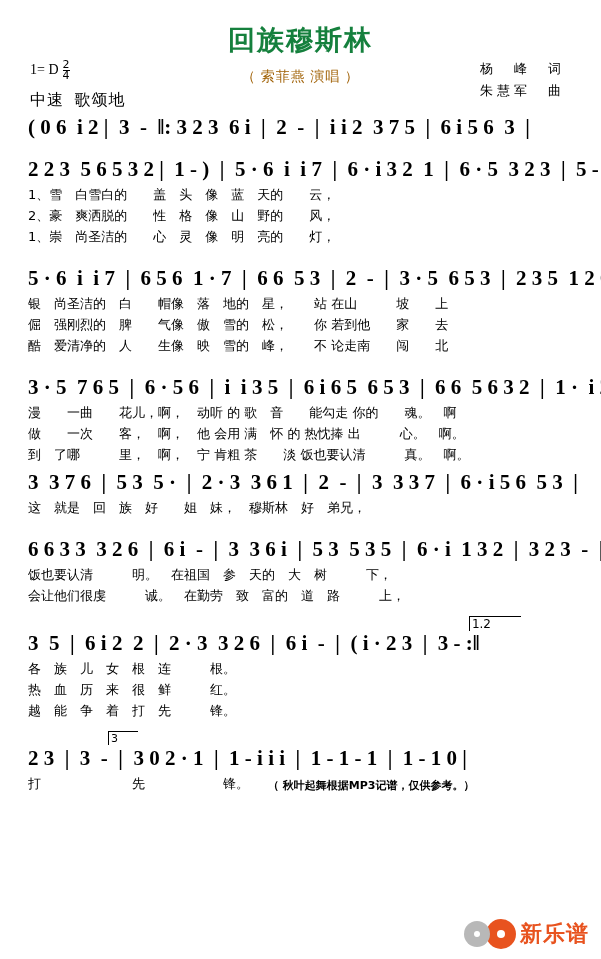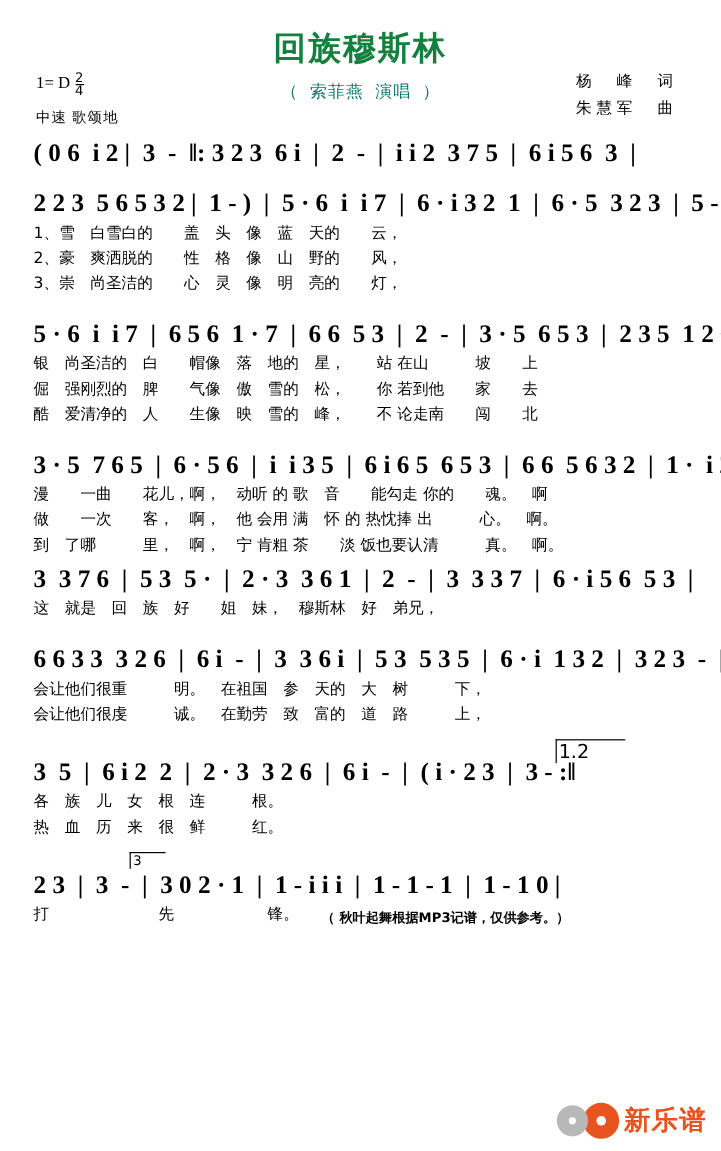--- a/index.html
+++ b/index.html
@@ -26,23 +26,23 @@
     font-family: "DejaVu Sans", sans-serif;
     font-weight: bold;
     font-size: 27px;
     color: #15803d;
     letter-spacing: 2px;
     margin: 0;
     padding-top: 22px;
   }
   .singer {
     text-align: center;
-    font-family: Liberation Mono, monospace;
+    font-family: Liberation Serif, serif;
     font-size: 14px;
-    color: #0f766e;
+    color: #a16207;
     margin-top: 10px;
     letter-spacing: 1px;
   }
   .credits {
     position: absolute;
     right: 36px;
     top: 58px;
     font-family: "DejaVu Sans", sans-serif;
     font-size: 13px;
     line-height: 22px;
@@ -69,22 +69,22 @@
     margin-left: 4px;
     font-size: 11px;
     line-height: 10px;
     text-align: center;
     position: relative;
     top: -2px;
   }
   .meter .num { display: block; }
   .meter .den { display: block; border-top: 1px solid #000; }
   .tempo {
-    font-family: Liberation Serif, serif;
-    font-size: 12px;
+    font-family: Liberation Mono, monospace;
+    font-size: 16px;
     margin-top: 7px;
     letter-spacing: 1px;
   }
   
   .system {
     position: relative;
     margin: 0 28px;
   }
   .notes {
     font-family: "Liberation Serif", serif;
@@ -175,21 +175,21 @@
   <div class="system" style="margin-top:26px;">
 
     <div class="sysrow">
       <div class="notes">( 0 6  i 2 |  3  -  ‖: 3 2 3  6 i  |  2  -  |  i i 2  3 7 5  |  6 i 5 6  3  |</div>
     </div>
 
     <div class="sysrow" style="margin-top:12px;">
       <div class="notes">2 2 3  5 6 5 3 2 |  1 - )  |  5 · 6  i  i 7  |  6 · i 3 2  1  |  6 · 5  3 2 3  |  5 -  |</div>
       <div class="lyricline">1、雪　白雪白的　　盖　头　像　蓝　天的　　云，</div>
       <div class="lyricline">2、豪　爽洒脱的　　性　格　像　山　野的　　风，</div>
-      <div class="lyricline">3、崇　尚圣洁的　　心　灵　像　明　亮的　　灯，</div>
+      <div class="lyricline">1、崇　尚圣洁的　　心　灵　像　明　亮的　　灯，</div>
     </div>
 
     <div class="sysrow" style="margin-top:16px;">
       <div class="notes">5 · 6  i  i 7  |  6 5 6  1 · 7  |  6 6  5 3  |  2  -  |  3 · 5  6 5 3  |  2 3 5  1 2 6  |</div>
       <div class="lyricline">银　尚圣洁的　白　　帽像　落　地的　星，　　站 在山　　　坡　　上</div>
       <div class="lyricline">倔　强刚烈的　脾　　气像　傲　雪的　松，　　你 若到他　　家　　去</div>
       <div class="lyricline">酷　爱清净的　人　　生像　映　雪的　峰，　　不 论走南　　闯　　北</div>
     </div>
 
     <div class="sysrow" style="margin-top:16px;">
@@ -199,29 +199,30 @@
       <div class="lyricline">到　了哪　　　里，　啊，　宁 肯粗 茶　　淡 饭也要认清　　　真。　啊。</div>
     </div>
 
     <div class="sysrow" style="">
       <div class="notes">3  3 7 6  |  5 3  5 ·  |  2 · 3  3 6 1  |  2  -  |  3  3 3 7  |  6 · i 5 6  5 3  |</div>
       <div class="lyricline">这　就是　回　族　好　　姐　妹，　穆斯林　好　弟兄，</div>
     </div>
 
     <div class="sysrow" style="margin-top:16px;">
       <div class="notes">6 6 3 3  3 2 6  |  6 i  -  |  3  3 6 i  |  5 3  5 3 5  |  6 · i  1 3 2  |  3 2 3  -  |</div>
-      <div class="lyricline">会让他们很重　　　明。　在祖国　参　天的　大　树　　　下，</div>
+      <div class="lyricline">饭也要认清　　　明。　在祖国　参　天的　大　树　　　下，</div>
       <div class="lyricline">会让他们很虔　　　诚。　在勤劳　致　富的　道　路　　　上，</div>
     </div>
 
     <div class="sysrow" style="margin-top:22px;position:relative;">
-      <div style="position:absolute;right:52px;top:-12px;font-size:16px;font-family:'DejaVu Sans',sans-serif;border-top:1px solid #000;border-left:1px solid #000;padding:0 30px 0 2px;">1.2</div>
+      <div style="position:absolute;right:52px;top:-12px;font-size:12px;font-family:'DejaVu Sans',sans-serif;border-top:1px solid #000;border-left:1px solid #000;padding:0 30px 0 2px;">1.2</div>
       <div class="notes">3  5  |  6 i 2  2  |  2 · 3  3 2 6  |  6 i  -  |  ( i · 2 3  |  3 - :‖</div>
       <div class="lyricline">各　族　儿　女　根　连　　　根。</div>
       <div class="lyricline">热　血　历　来　很　鲜　　　红。</div>
+      <div class="lyricline">越　能　争　着　打　先　　　锋。</div>
     </div>
 
     <div class="sysrow" style="margin-top:22px;position:relative;">
       <div style="position:absolute;left:80px;top:-12px;font-size:11px;font-family:'DejaVu Sans',sans-serif;border-top:1px solid #000;border-left:1px solid #000;padding:0 20px 0 2px;">3</div>
       <div class="notes">2 3  |  3  -  |  3 0 2 · 1  |  1 - i i i  |  1 - 1 - 1  |  1 - 1 0 |</div>
       <div class="lyricline">打　　　　　　　先　　　　　　锋。</div>
       <div class="credit-note" style="margin-top:-16px;margin-left:240px;font-weight:bold;">（ 秋叶起舞根据MP3记谱，仅供参考。）</div>
     </div>
 
   </div>

